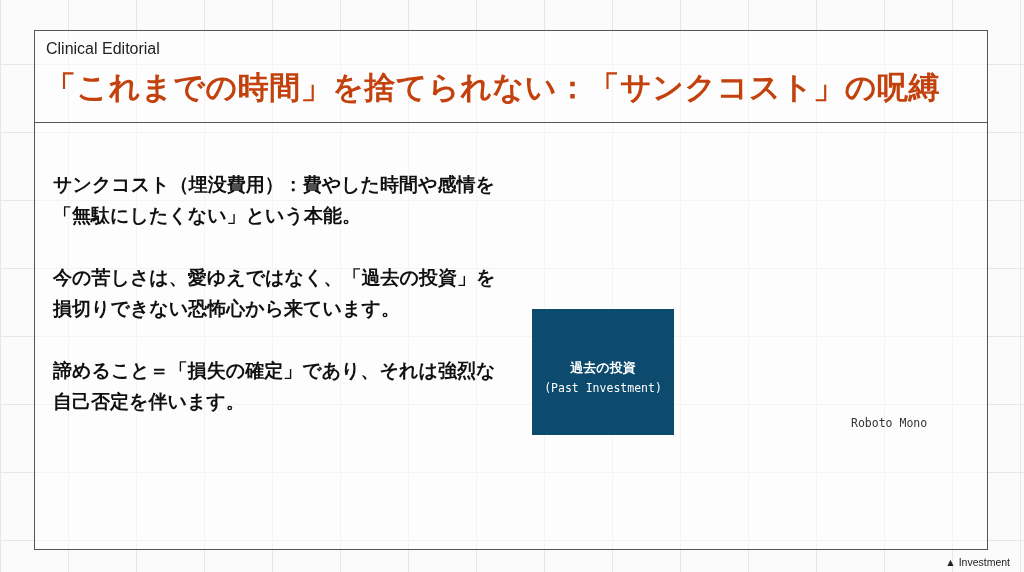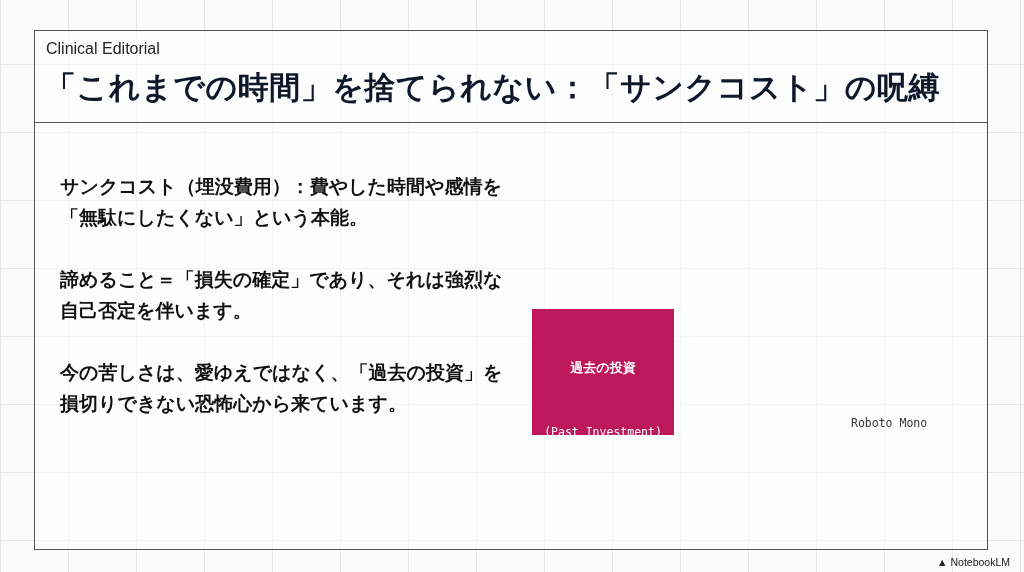--- a/index.html
+++ b/index.html
@@ -13,42 +13,42 @@
     background-position:0px -4px;
     font-family:"DejaVu Sans", "Liberation Sans", sans-serif;
     color:#111;
   }
   .frame {
     position:absolute; left:34px; top:30px; width:954px; height:520px;
     border:1.5px solid #555; box-sizing:border-box; background:rgba(255,255,255,0.55);
   }
   .header { position:absolute; left:0; top:0; right:0; height:91px; border-bottom:1.5px solid #555; }
   .kicker { position:absolute; left:11px; top:9px; font-size:16px; color:#222; font-family:"Liberation Sans", sans-serif; }
-  .title { position:absolute; left:10px; top:36px; font-size:31px; font-weight:bold; letter-spacing:0.5px; white-space:nowrap; color:#0f172a; }
+  .title { position:absolute; left:10px; top:36px; font-size:31px; font-weight:bold; letter-spacing:0.5px; white-space:nowrap; color:#c2410c; }
   .body-text { position:absolute; left:11px; top:140px; width:460px; font-size:19px; font-weight:bold; line-height:31px; color:#111; }
-  .body-text p { margin:0 0 31px 14px; }
+  .body-text p { margin:0 0 31px 7px;font-family:Liberation Mono, monospace; }
   .illustration { position:absolute; left:490px; top:120px; }
-  .box-label { position:absolute; left:532px; top:309px; width:142px; height:126px; background:#be185d; color:#fff; text-align:center; }
+  .box-label { position:absolute; left:532px; top:309px; width:142px; height:126px; background:#0c4a6e; color:#fff; text-align:center; }
   .box-label .jp { position:absolute; top:50px; left:0; right:0; font-size:13px; font-weight:bold; }
-  .box-label .en { position:absolute; top:72px; left:0; right:0; font-size:11.5px; font-family:"DejaVu Sans Mono", monospace;margin-top:44px; }
+  .box-label .en { position:absolute; top:72px; left:0; right:0; font-size:11.5px; font-family:"DejaVu Sans Mono", monospace; }
   .feather-label { position:absolute; left:851px; top:376px; font-size:11.5px; font-family:"DejaVu Sans Mono", monospace; color:#333;margin-top:40px; }
   .brand { position:absolute; right:14px; bottom:4px; font-size:10.5px; color:#222; display:flex; align-items:center; gap:3px; font-family:"Liberation Sans", sans-serif; }
 </style>
 </head>
 <body>
 
 <div class="frame">
   <div class="header">
     <div class="kicker">Clinical Editorial</div>
     <div class="title">「これまでの時間」を捨てられない：「サンクコスト」の呪縛</div>
   </div>
   <div class="body-text">
     <p>サンクコスト（埋没費用）：費やした時間や感情を「無駄にしたくない」という本能。</p>
+    <p>今の苦しさは、愛ゆえではなく、「過去の投資」を損切りできない恐怖心から来ています。</p>
     <p>諦めること＝「損失の確定」であり、それは強烈な自己否定を伴います。</p>
-    <p>今の苦しさは、愛ゆえではなく、「過去の投資」を損切りできない恐怖心から来ています。</p>
   </div>
 </div>
 
 <svg class="illustration" width="0" height="0" style="overflow:visible; position:absolute; left:0; top:0;">
   <g fill="none" stroke-linecap="round" stroke-linejoin="round">
 
     <path d="M640 512 L650 486 L860 486 L870 512 Z" fill="#fff" stroke="#1a1a1a" stroke-width="2"></path>
     <path d="M656 486 L658 474 L832 474 L834 486" fill="#fff" stroke="#1a1a1a" stroke-width="2"></path>
     <path d="M744 478 L815 478 L820 500" stroke="#7fb3c8" stroke-width="1.5"></path>
     <line x1="540" y1="512" x2="990" y2="512" stroke="#1a1a1a" stroke-width="1.5"></line>
@@ -96,14 +96,14 @@
 </svg>
 
 <div class="box-label">
   <div class="jp">過去の投資</div>
   <div class="en">(Past Investment)</div>
 </div>
 <div class="feather-label">Roboto Mono</div>
 
 <div class="brand">
   <span>▲</span>
-  <span>NotebookLM</span>
+  <span>Investment</span>
 </div>
 
 </body></html>

